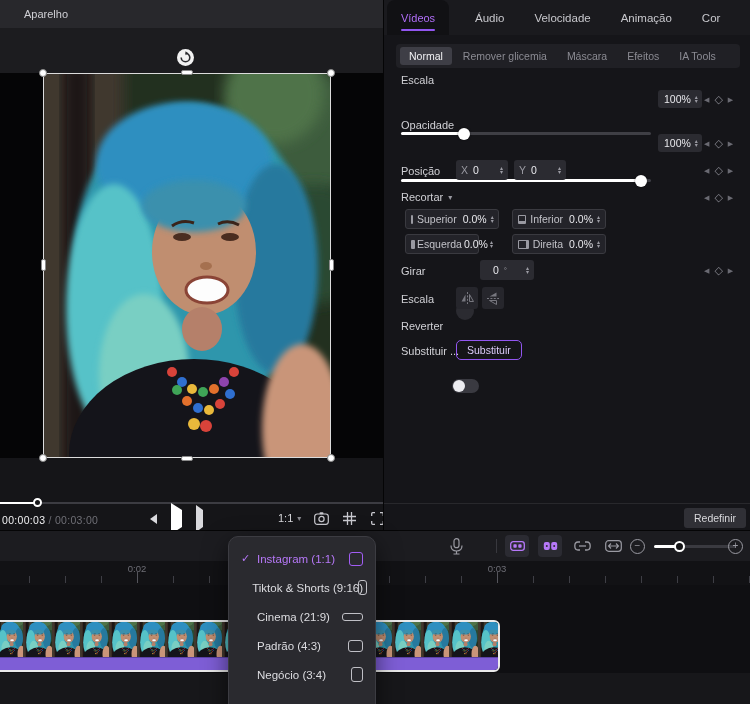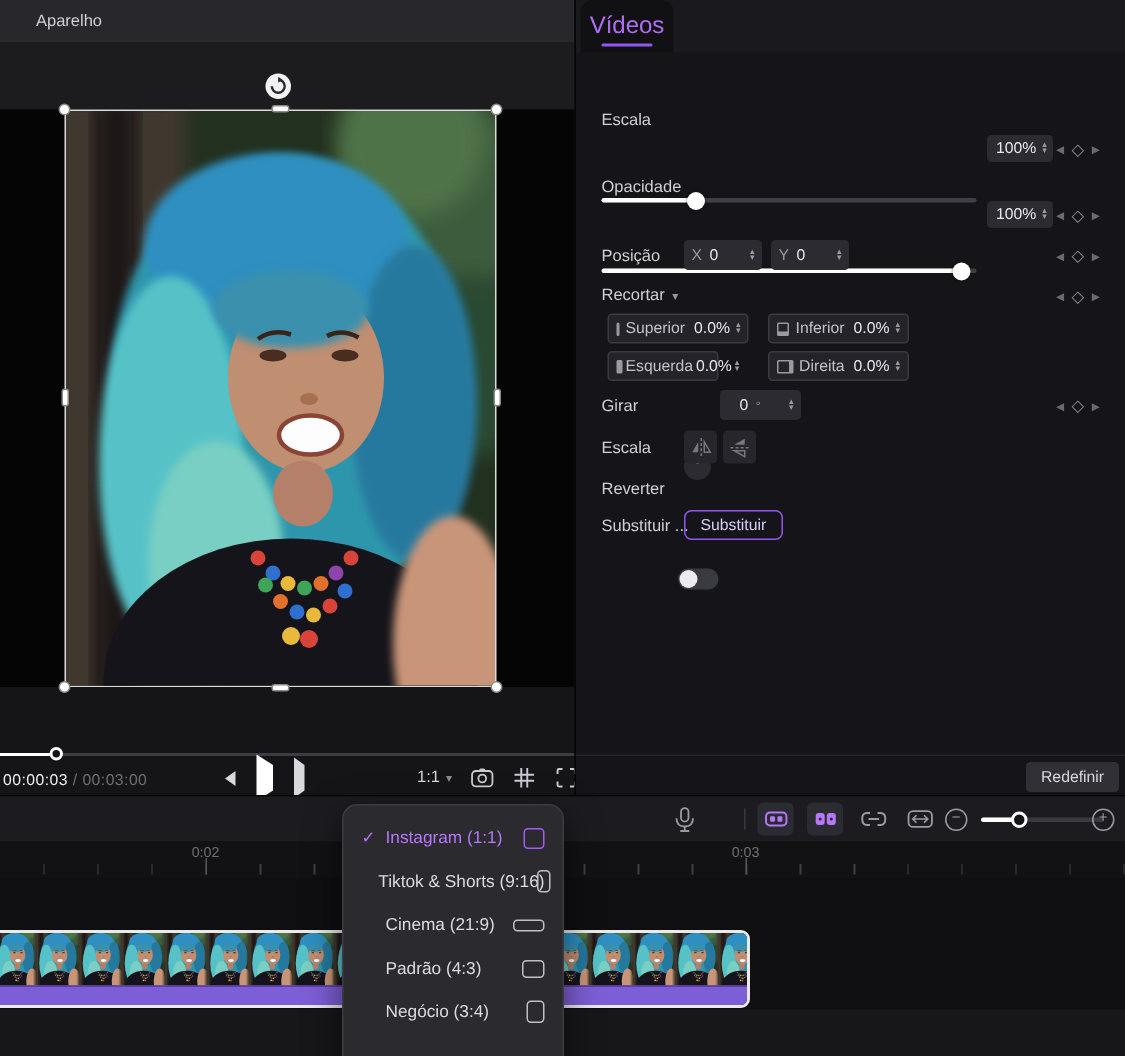--- a/index.html
+++ b/index.html
@@ -36,21 +36,21 @@
   #ratio-btn { display:flex; align-items:center; gap:4px; font-size:11px; color:#d6d6da; cursor:default; }
   #ratio-caret { font-size:8px; color:#8a8a90; }
   .tool-ic { width:16px; height:16px; display:flex; align-items:center; justify-content:center; }
   .tool-ic svg { display:block; }
 
   
   #right-panel { left:383px; top:0; width:367px; height:530px; background:#151519; border-left:1px solid #050506; }
   #tabs-bar { left:0; top:0; width:367px; height:35px; background:#1a1a1e; display:flex; align-items:stretch; }
   #tab-active-block { width:62px; margin-left:3px; background:#111114; border-radius:8px 8px 0 0;
     display:flex; flex-direction:column; align-items:center; justify-content:center; position:relative; }
-  #tab-active-block .lbl { font-size:16px; color:#b06ef7; }
+  #tab-active-block .lbl { font-size:11px; color:#b06ef7; }
   #tab-underline { position:absolute; bottom:4px; left:14px; width:34px; height:2px; background:#9256f0; border-radius:1px; }
   .tab-plain { display:flex; align-items:center; font-size:11.5px; color:#c8c8cd; padding:0 0 0 0; }
   #tabs-rest { display:flex; align-items:center; gap:30px; padding-left:26px; }
   #subtabs { left:12px; top:44px; width:344px; height:24px; background:#202025; border-radius:4px;
     display:flex; align-items:center; padding:0 4px; gap:2px; }
   .subtab { font-size:10.5px; color:#8b8b93; padding:3px 9px; border-radius:3px; white-space:nowrap; }
   .subtab.active { background:#3e3e46; color:#f2f2f5; }
 
   .row-label { font-size:11px; color:#d0d0d5; }
   .slider { height:3px; background:#3f3f45; border-radius:2px; position:relative; }
@@ -254,22 +254,35 @@
       </div>
     </div>
   </div>
 
   <div id="right-panel" class="abs">
     <div id="tabs-bar">
       <div id="tab-active-block">
         <span class="lbl">Vídeos</span>
         <span id="tab-underline"></span>
       </div>
-    </div>
-
+      <div id="tabs-rest">
+        <span class="tab-plain">Áudio</span>
+        <span class="tab-plain">Velocidade</span>
+        <span class="tab-plain">Animação</span>
+        <span class="tab-plain">Cor</span>
+      </div>
+    </div>
+
+    <div id="subtabs" class="abs">
+      <span class="subtab active">Normal</span>
+      <span class="subtab">Remover glicemia</span>
+      <span class="subtab">Máscara</span>
+      <span class="subtab">Efeitos</span>
+      <span class="subtab">IA Tools</span>
+    </div>
 
     <div class="abs row-label" style="left:17px; top:74px;">Escala</div>
     <div class="abs slider" style="left:17px; top:97px; width:250px;">
       <div class="fill" style="width: 25%;"></div>
       <div class="knob" style="left: 25%;"></div>
     </div>
     <div class="abs valbox" style="left:274px; top:90px;">
       <span>100%</span>
       <span class="stepper">
           <span>▴</span>

